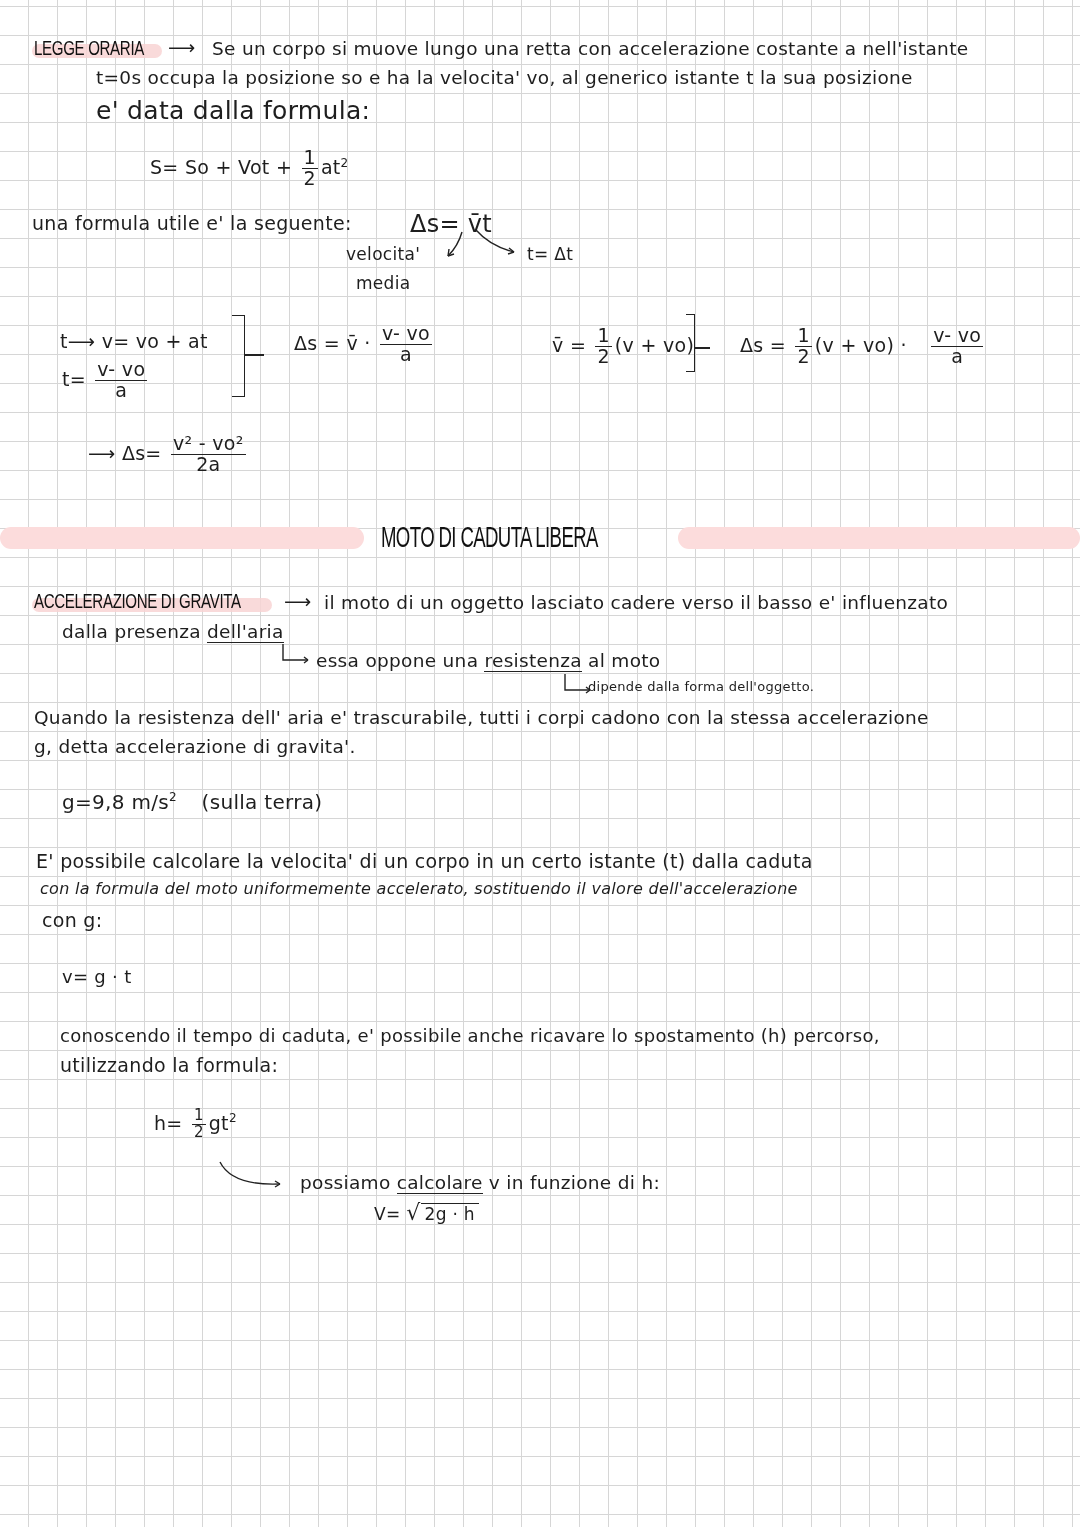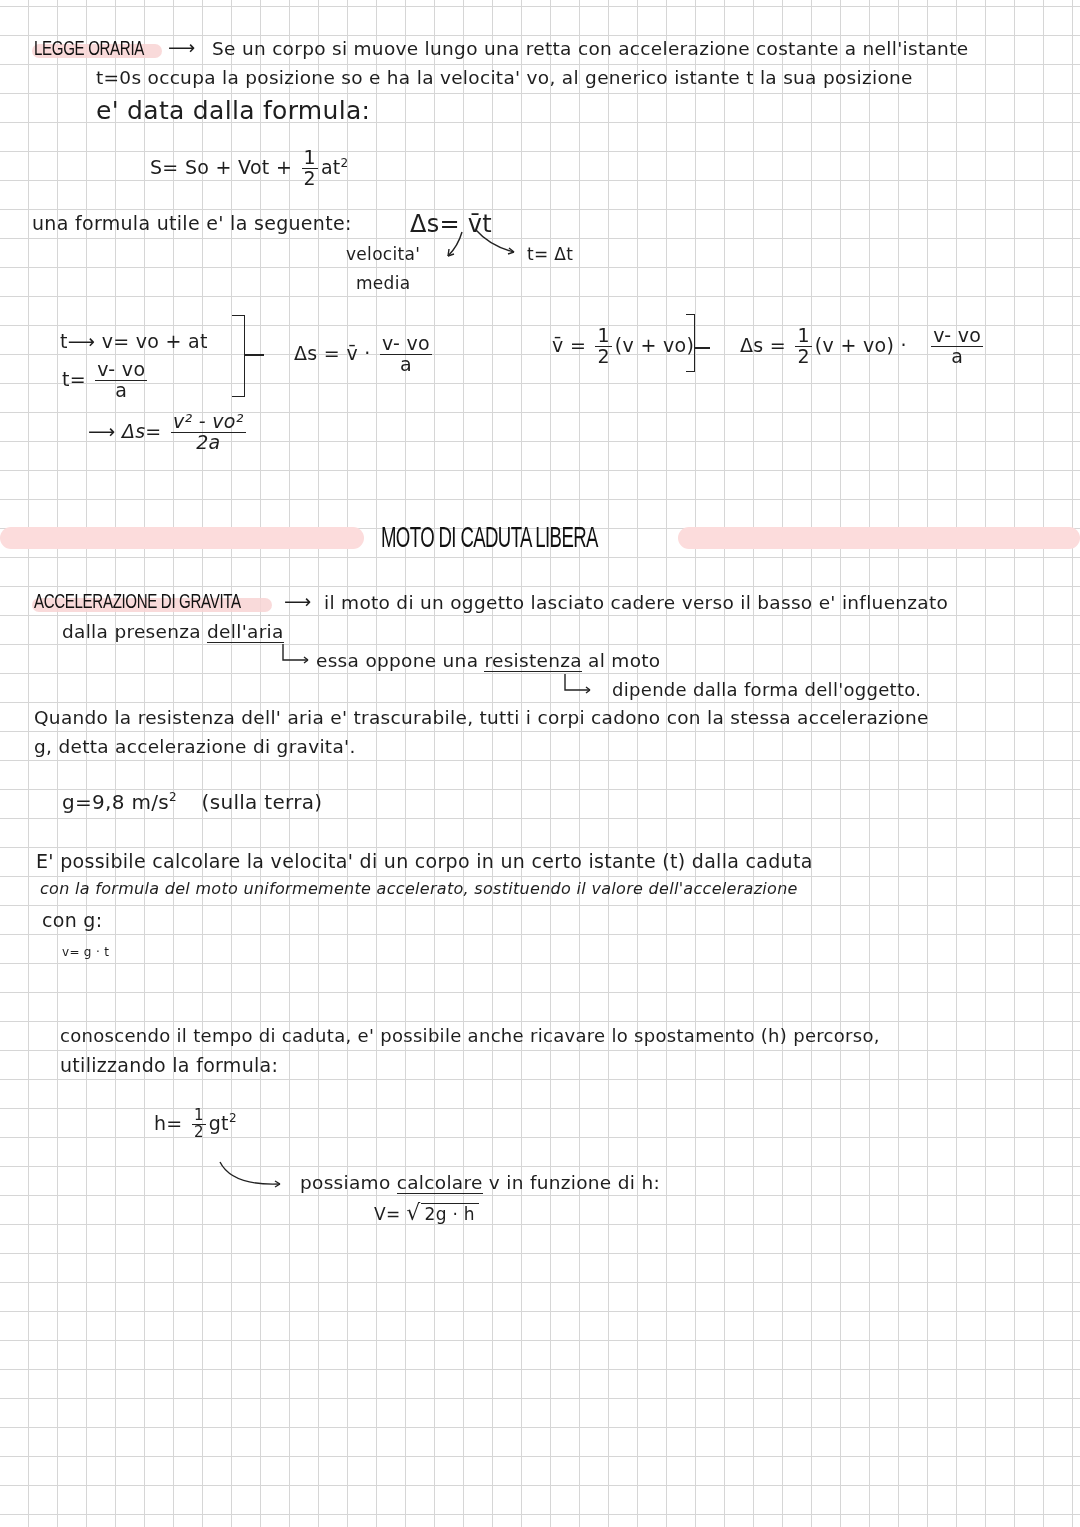--- a/index.html
+++ b/index.html
@@ -63,21 +63,21 @@
 <div class="t" style="left:62px;top:360px;">
   <span>t=</span>
   <span class="frac">
       <span class="num">v- vo</span>
       <span class="den">a</span>
     </span>
 </div>
 <div class="bracket" style="left:232px;top:315px;width:12px;height:80px;"></div>
 <div class="tick" style="left:244px;top:354px;width:20px;"></div>
 
-<div class="t" style="left:294px;top:334px;">
+<div class="t" style="left:294px;top:324px;">
   <span>Δs = v̄ ·</span>
   <span class="frac">
       <span class="num">v- vo</span>
       <span class="den">a</span>
     </span>
 </div>
 
 <div class="t" style="left:552px;top:326px;">
   <span>v̄ =</span>
   <span class="frac">
@@ -93,21 +93,21 @@
   <span class="frac">
       <span class="num">1</span>
       <span class="den">2</span>
     </span><span>(v + vo) ·</span>
   <span class="frac" style="margin-left:18px;">
       <span class="num">v- vo</span>
       <span class="den">a</span>
     </span>
 </div>
 
-<div class="t" style="left:88px;top:412px;font-style:italic;">
+<div class="t" style="left:88px;top:434px;">
   <span>⟶ Δs=</span>
   <span class="frac">
       <span class="num">v² - vo²</span>
       <span class="den">2a</span>
     </span>
 </div>
 
 <div class="band" style="left:0;top:527px;width:364px;"></div>
 <div class="band" style="left:678px;top:527px;width:402px;"></div>
 <div class="title" style="left:381px;top:520px;">MOTO DI CADUTA LIBERA</div>
@@ -123,35 +123,35 @@
   <path d="M3 2 L3 18 L28 18" stroke="#222" stroke-width="1.4" fill="none"></path>
   <path d="M28 18 l-4 -3 M28 18 l-4 3" stroke="#222" stroke-width="1.4" fill="none"></path>
 </svg>
 <div class="t" style="left:316px;top:650px;font-size:18.5px;">
   <span>essa oppone una </span><span class="ul">resistenza</span><span> al moto</span>
 </div>
 <svg class="lineart" style="left:562px;top:672px;" width="40" height="26">
   <path d="M3 2 L3 18 L28 18" stroke="#222" stroke-width="1.4" fill="none"></path>
   <path d="M28 18 l-4 -3 M28 18 l-4 3" stroke="#222" stroke-width="1.4" fill="none"></path>
 </svg>
-<div class="t" style="left:612px;top:679px;font-size:18px;">dipende dalla forma dell'oggetto.</div>
+<div class="t" style="left:588px;top:679px;font-size:13px;">dipende dalla forma dell'oggetto.</div>
 
 <div class="t" style="left:34px;top:707px;font-size:18.5px;">Quando la resistenza dell' aria e' trascurabile, tutti i corpi cadono con la stessa accelerazione</div>
 <div class="t" style="left:34px;top:736px;font-size:18.5px;">g, detta accelerazione di gravita'.</div>
 
 <div class="t" style="left:62px;top:790px;font-size:20px;text-align:center;">
   <span>g=9,8 m/s</span><span class="sup">2</span>
   <span style="margin-left:18px;">(sulla terra)</span>
 </div>
 
 <div class="t" style="left:36px;top:850px;font-size:19px;">E' possibile calcolare la velocita' di un corpo in un certo istante (t) dalla caduta</div>
 <div class="t" style="left:40px;top:879px;font-size:16px;font-style:italic;">con la formula del moto uniformemente accelerato, sostituendo il valore dell'accelerazione</div>
 <div class="t" style="left:42px;top:909px;font-size:19px;">con g:</div>
 
-<div class="t" style="left:62px;top:945px;font-size:12px;">v= g · t</div>
+<div class="t" style="left:62px;top:966px;font-size:18px;">v= g · t</div>
 
 <div class="t" style="left:60px;top:1025px;font-size:18px;">conoscendo il tempo di caduta, e' possibile anche ricavare lo spostamento (h) percorso,</div>
 <div class="t" style="left:60px;top:1054px;font-size:19px;">utilizzando la formula:</div>
 
 <div class="t" style="left:154px;top:1108px;">
   <span>h=</span>
   <span class="frac" style="font-size:15px;">
       <span class="num">1</span>
       <span class="den">2</span>
     </span><span>gt</span><span class="sup">2</span>

